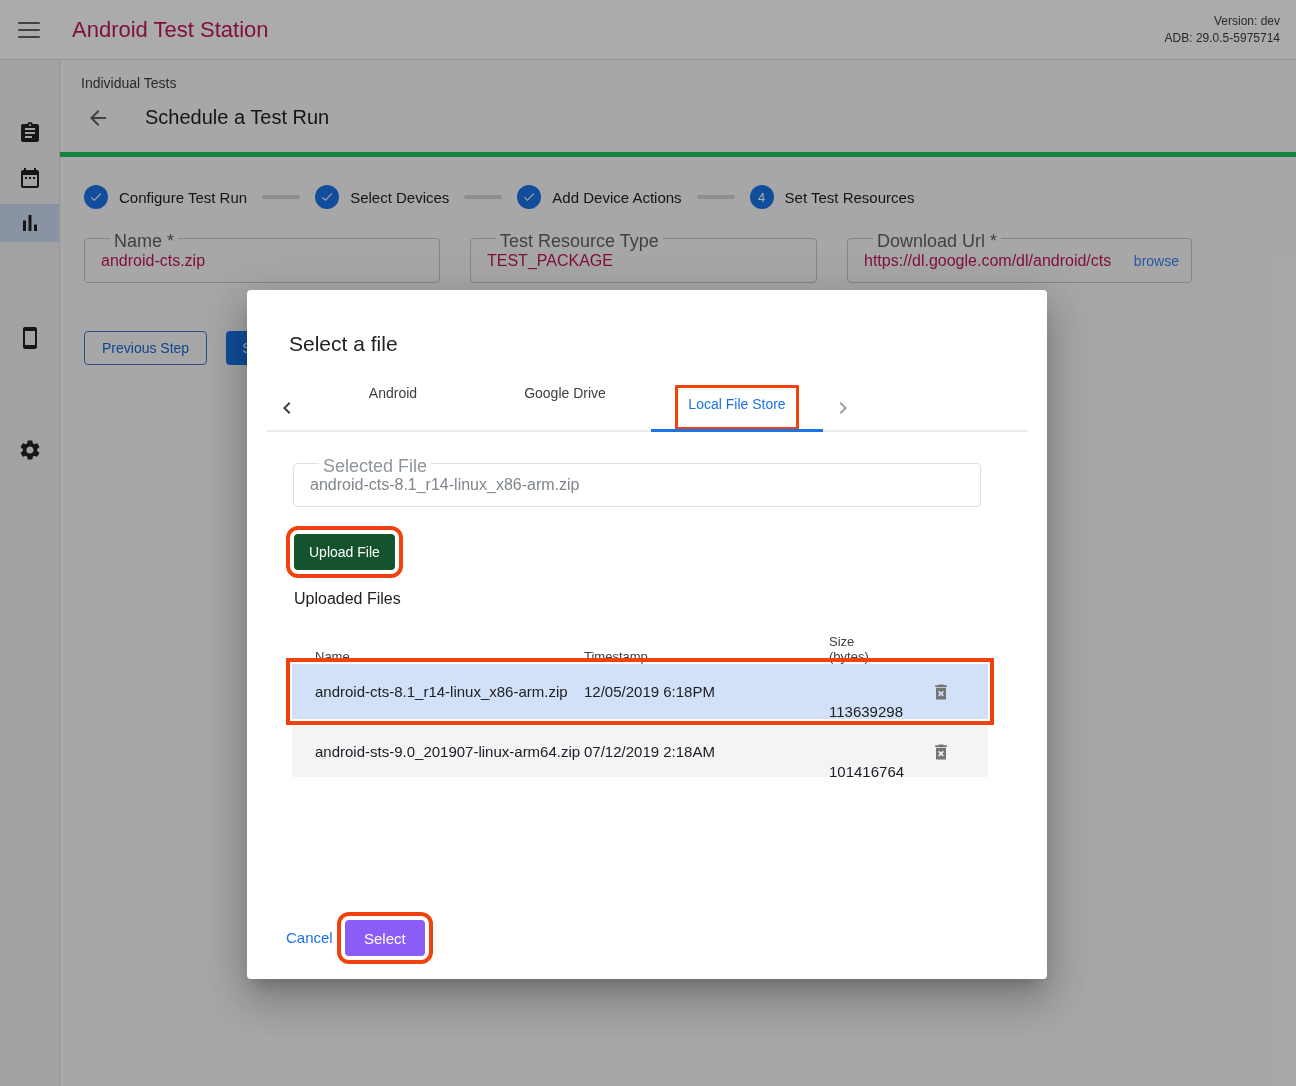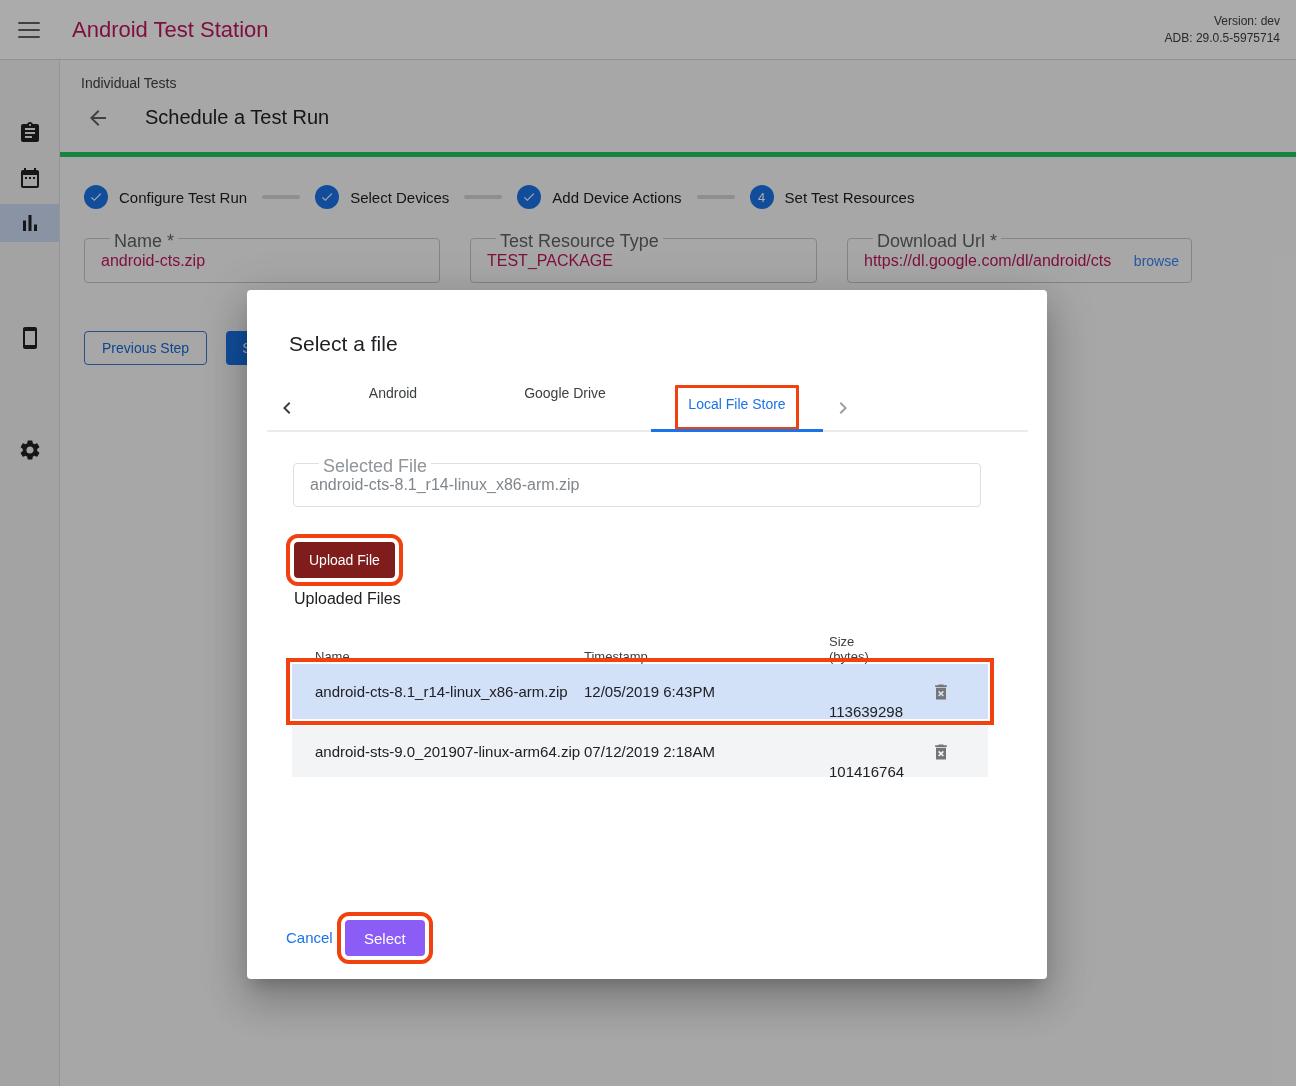--- a/index.html
+++ b/index.html
@@ -92,22 +92,22 @@
   }
   .tab.active { color:#1a73e8; }
   .tab.active::after { content:""; position:absolute; left:0; right:0; bottom:-2px; height:3px; background:#1a73e8; }
   .tab-ann { border:3px solid #f0410f; padding:8px 10px; border-radius:1px; }
 
   .sel-field { position:absolute; left:46px; top:173px; width:688px; height:44px; border:1px solid #dcdfe3; border-radius:4px; }
   .sel-field .field-label { background:#fff; color:#8f959b; }
   .sel-field .field-value { line-height:42px; color:#80868b; }
 
   .upload-btn {
-    position:absolute; left:47px; top:252px; height:36px; padding:0 15px;
-    background:#7f1d1d; border:none; border-radius:4px; color:#fff; font-size:14px; font-family:inherit; cursor:pointer;
+    position:absolute; left:47px; top:244px; height:36px; padding:0 15px;
+    background:#14532d; border:none; border-radius:4px; color:#fff; font-size:14px; font-family:inherit; cursor:pointer;
     outline:4px solid #f0410f; outline-offset:4px;
   }
 
   .uploaded-title { position:absolute; left:47px; top:300px; font-size:16px; color:#202124; }
 
   .ftable-head { position:absolute; left:45px; top:330px; width:696px; height:44px; display:flex; align-items:flex-end; font-size:13px; color:#3c4043; }
   .col-name { width:292px; padding-left:23px; }
   .col-time { width:245px; }
   .col-size { width:88px; line-height:15px;margin-top:40px; }
   .col-del  { width:48px; }
@@ -293,21 +293,21 @@
     <div class="col-time">Timestamp</div>
     <div class="col-size">
       <div>Size</div>
       <div>(bytes)</div>
     </div>
     <div class="col-del"></div>
   </div>
 
   <div class="frow selected">
     <div class="col-name">android-cts-8.1_r14-linux_x86-arm.zip</div>
-    <div class="col-time">12/05/2019 6:43PM</div>
+    <div class="col-time">12/05/2019 6:18PM</div>
     <div class="col-size">113639298</div>
     <button class="del-btn">
       <svg width="20" height="20" viewBox="0 0 24 24">
           <path d="M6 21h12V7H6v14zM8.46 11.88l1.41-1.41L12 12.59l2.12-2.12 1.41 1.41L13.41 14l2.12 2.12-1.41 1.41L12 15.41l-2.12 2.12-1.41-1.41L10.59 14l-2.13-2.12zM15.5 4l-1-1h-5l-1 1H5v2h14V4h-3.5z"></path>
         </svg>
     </button>
   </div>
 
   <div class="frow alt">
     <div class="col-name">android-sts-9.0_201907-linux-arm64.zip</div>

